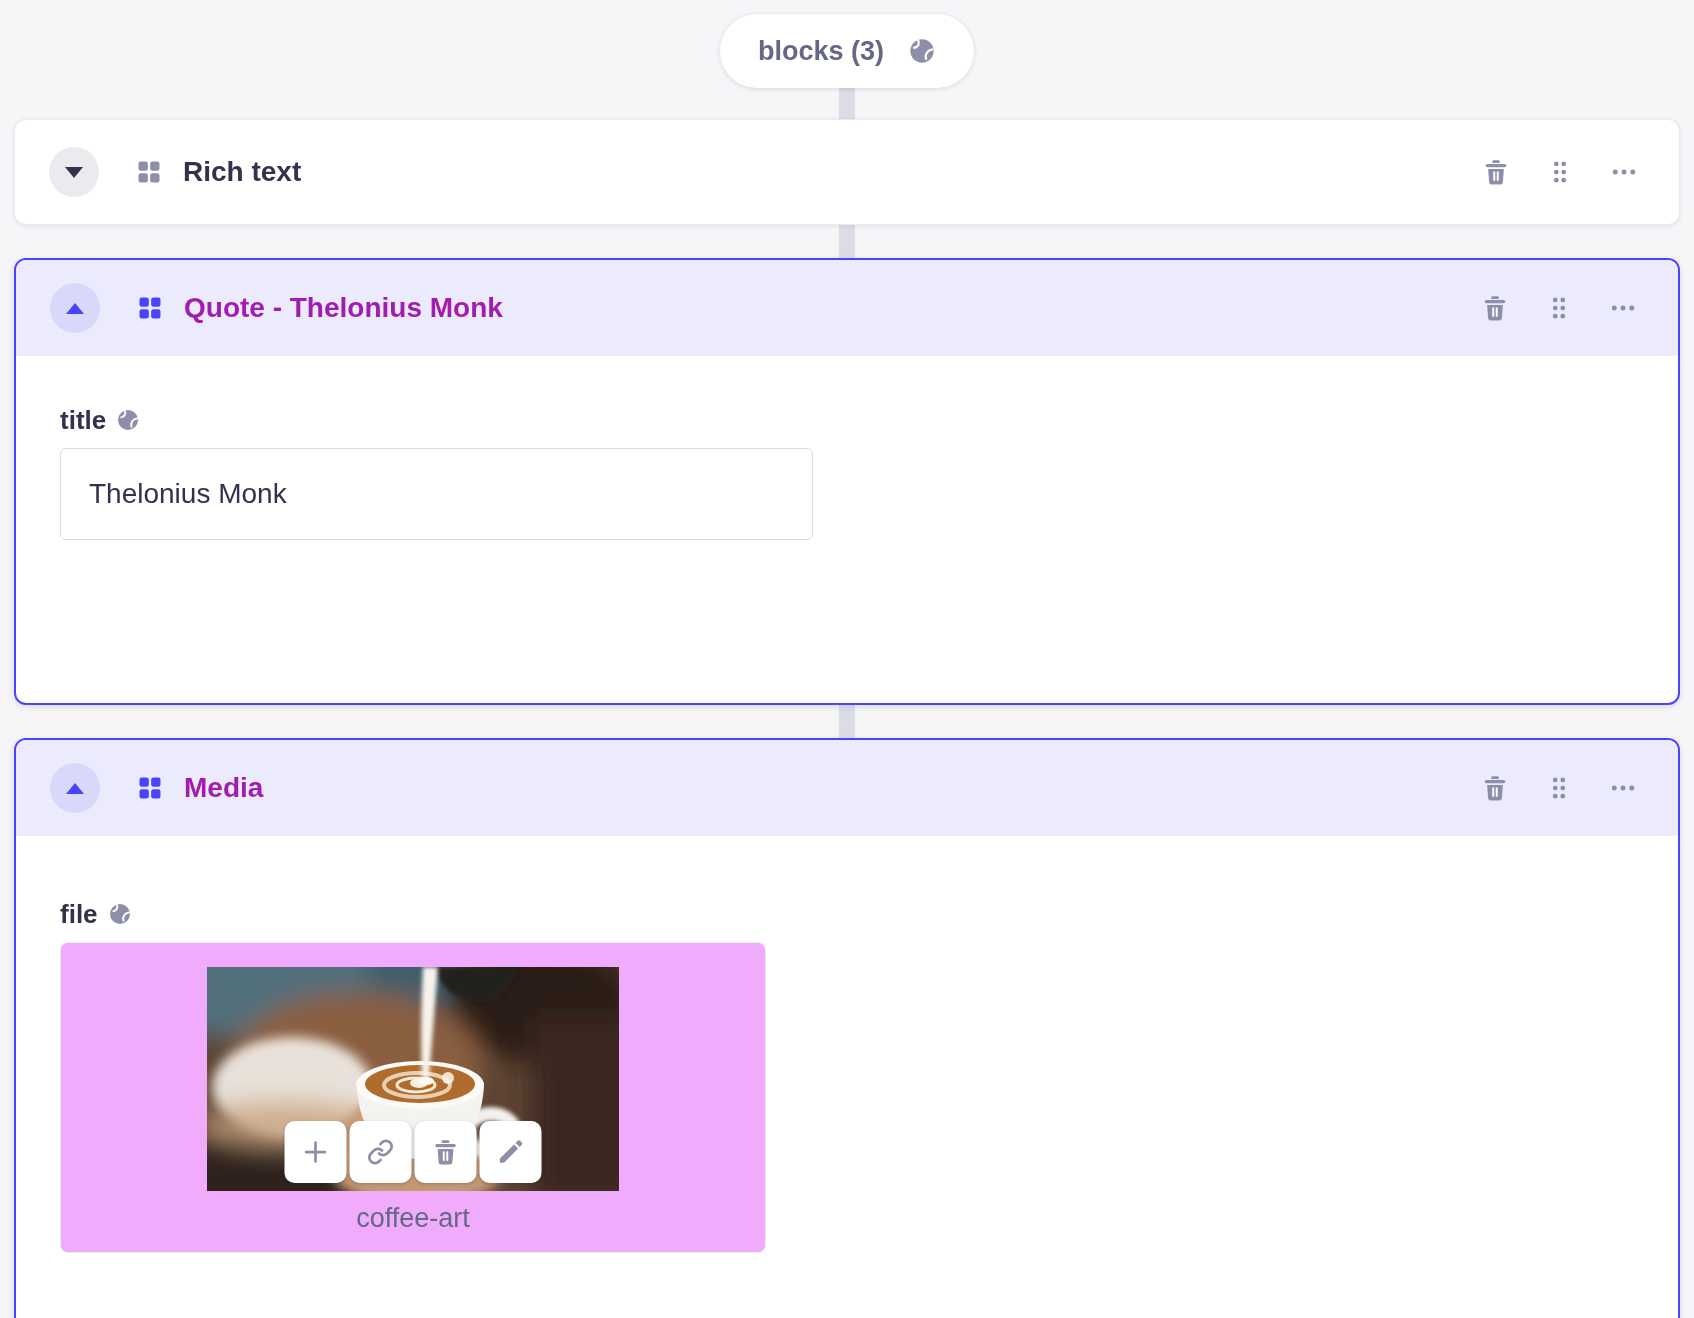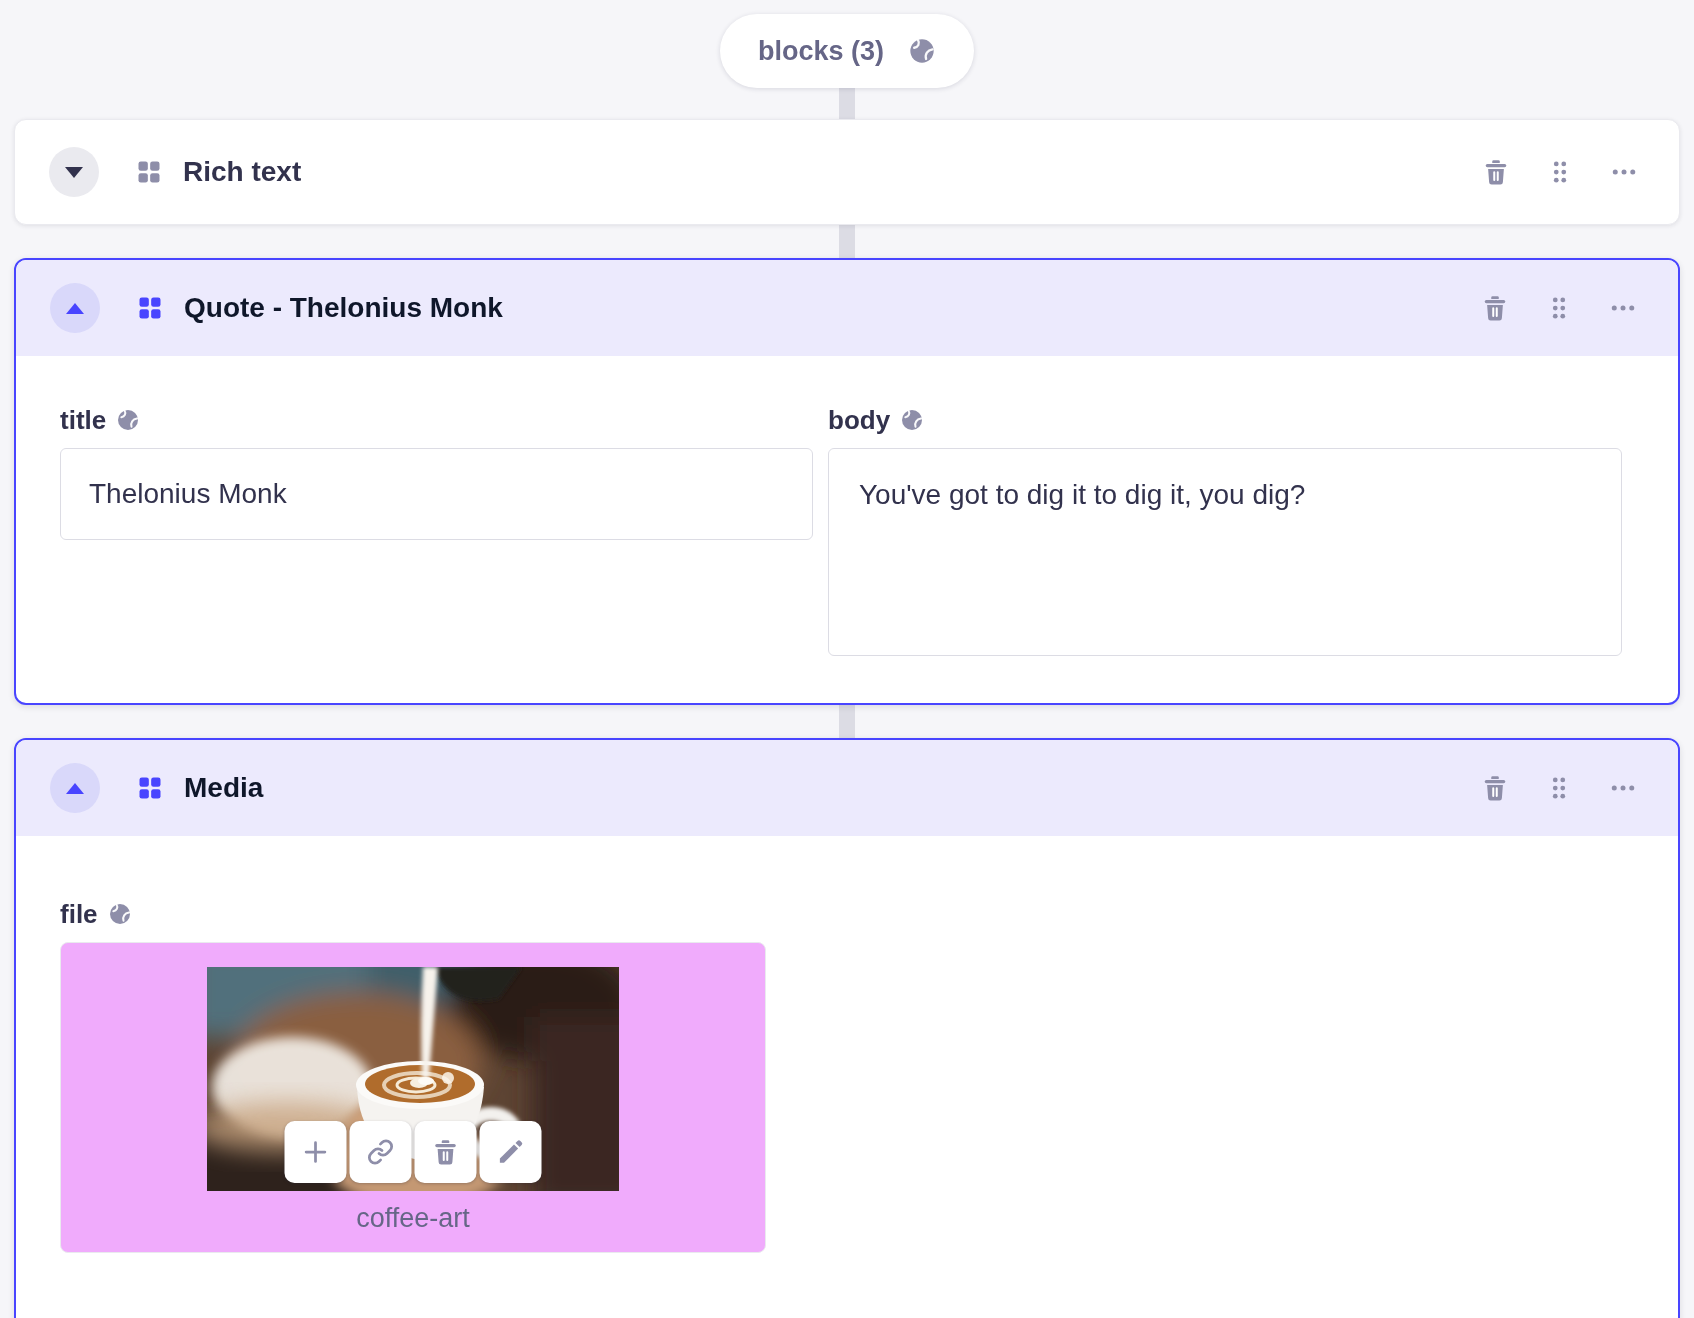--- a/index.html
+++ b/index.html
@@ -28,28 +28,28 @@
   .selected .collapse-btn{background:#d9d8fa;}
   .caret{width:0;height:0;border-left:9px solid transparent;border-right:9px solid transparent;display:block;}
   .caret-down{border-top:11px solid #32324d;}
   .caret-up{border-bottom:11px solid #4945ff;}
 
   .grid-icon{margin-left:36px;width:28px;height:28px;color:#8e8ea9;flex:none;display:flex;}
   .selected .grid-icon{color:#4945ff;}
   .grid-icon svg{width:100%;height:100%;}
 
   .block-title{margin:0 0 0 20px;font-size:28px;font-weight:700;color:#32324d;white-space:nowrap;}
-  .selected .block-title{color:#0f172a;}
+  .selected .block-title{color:#a21caf;}
 
   .header-actions{margin-left:auto;display:flex;align-items:center;gap:30px;}
   .icon-btn{width:34px;height:34px;border:none;background:transparent;color:#8e8ea9;padding:0;display:flex;align-items:center;justify-content:center;cursor:pointer;}
   .icon-btn svg{width:30px;height:30px;}
 
   .block-body{padding:48px 56px 0 44px;}
-  .fields-row{display:flex;gap:15px;}
+  .fields-row{display:flex;gap:28px;}
   .field-title{width:753px;flex:none;}
   .field-body{flex:1;}
   .field-label-row{display:flex;align-items:center;gap:10px;margin:0 0 12px;}
   .field-label{font-size:26px;font-weight:700;color:#32324d;line-height:32px;}
   .label-globe svg{width:24px;height:24px;display:block;}
 
   .text-input{width:100%;height:92px;box-sizing:border-box;border:1px solid #dcdce4;border-radius:6px;background:#fff;
               padding:0 28px;font-size:28px;color:#32324d;font-family:inherit;outline:none;}
   .textarea{width:100%;height:208px;box-sizing:border-box;border:1px solid #dcdce4;border-radius:6px;background:#fff;
             padding:28px 30px;font-size:28px;line-height:36px;color:#32324d;font-family:inherit;resize:none;outline:none;display:block;}
@@ -191,31 +191,20 @@
         <div class="field-title">
           <div class="field-label-row">
             <label class="field-label">title</label>
             <span class="label-globe">
                 <svg viewBox="0 0 24 24">
                   <use href="#i-globe"></use>
                 </svg>
               </span>
           </div>
           <input class="text-input" type="text" value="Thelonius Monk" style="">
-        </div>
-        <div class="field-body">
-          <div class="field-label-row">
-            <label class="field-label">body</label>
-            <span class="label-globe">
-                <svg viewBox="0 0 24 24">
-                  <use href="#i-globe"></use>
-                </svg>
-              </span>
-          </div>
-          <textarea class="textarea" style="">You've got to dig it to dig it, you dig?</textarea>
         </div>
       </div>
     </div>
   </section>
 
   <section class="block selected media">
     <header class="block-header">
       <button class="collapse-btn">
         <span class="caret caret-up"></span>
       </button>

